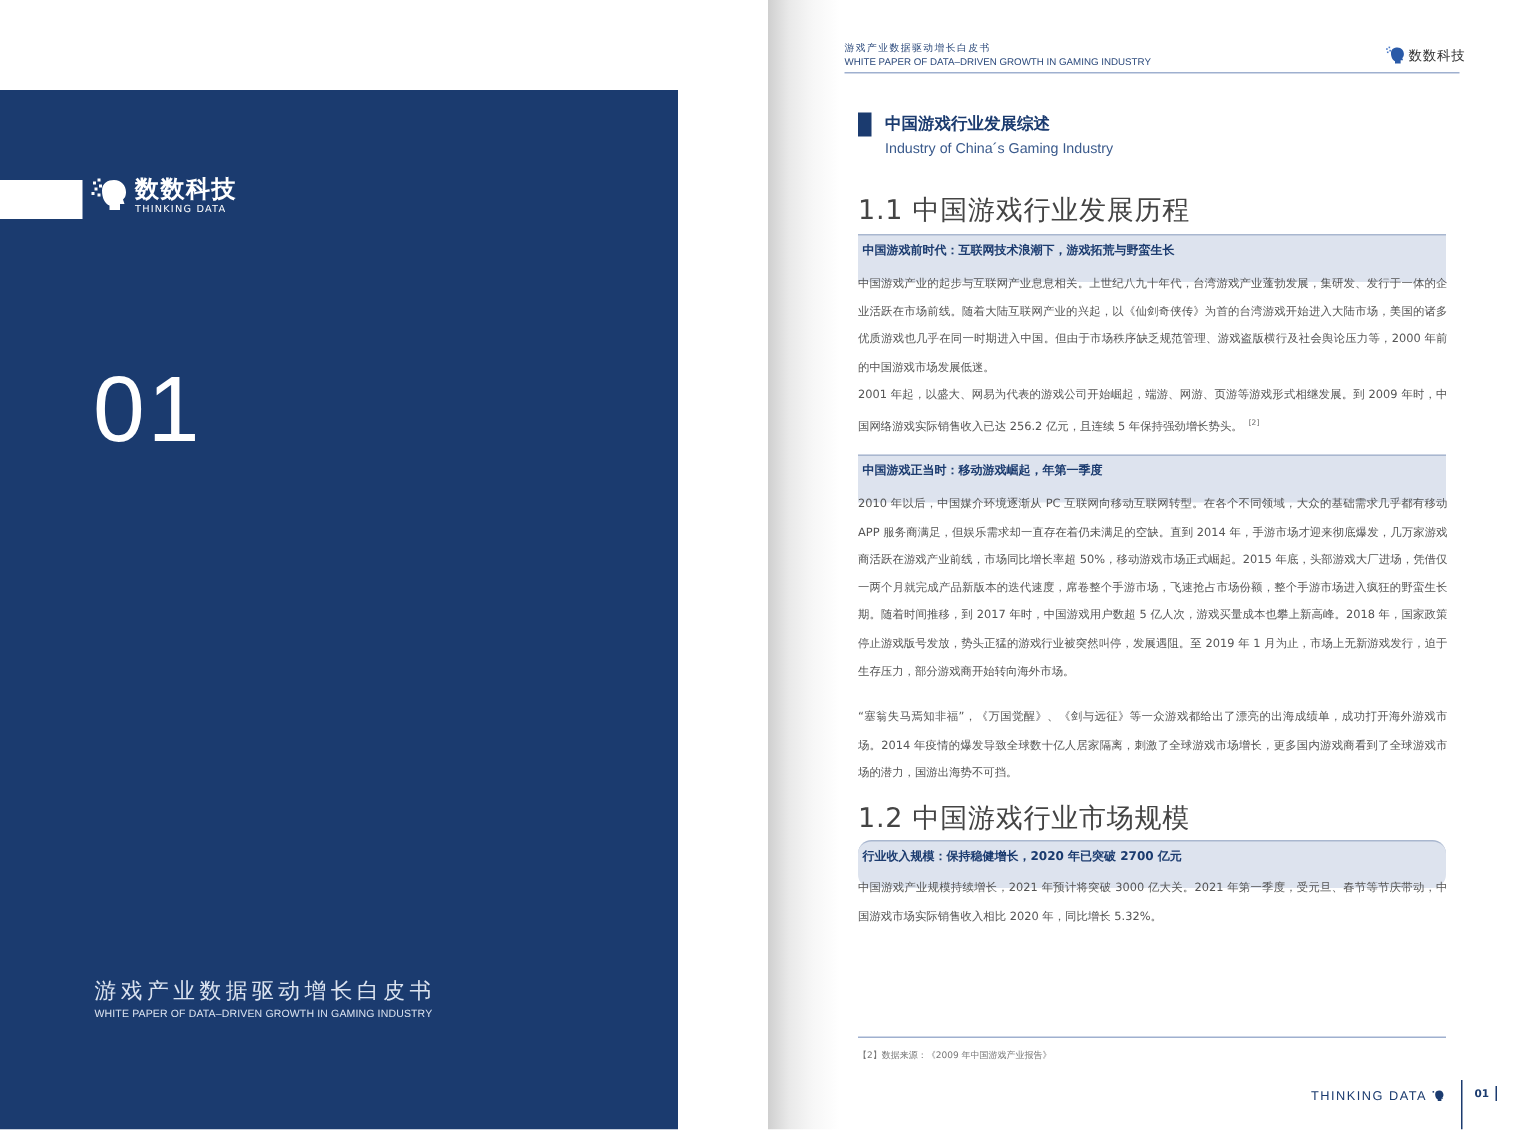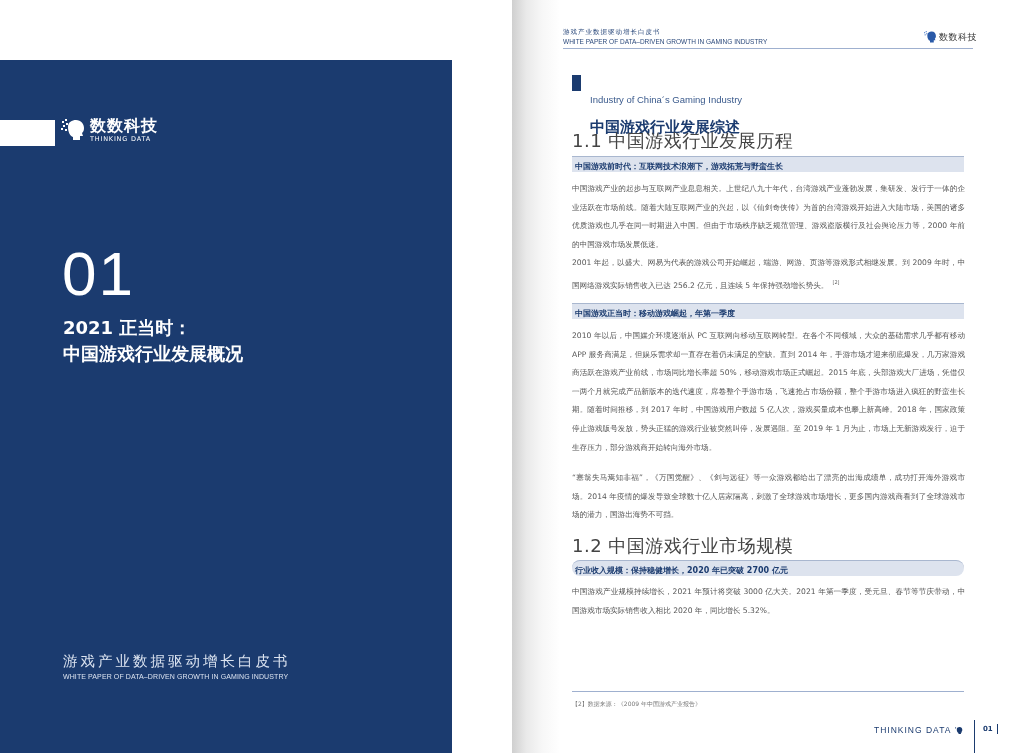--- a/index.html
+++ b/index.html
@@ -43,26 +43,26 @@
     }
     .running-head { position: absolute; left: 563px; top: 28px; }
     .running-head .cn { font-size: 6.5px; color: #2c4a7c; letter-spacing: 1px; line-height: 9px; }
     .running-head .en { font-family: "Liberation Sans", sans-serif; font-size: 6.5px; color: #2c4a7c; line-height: 9px; }
     .head-rule { position: absolute; left: 563px; top: 48px; width: 410px; height: 1px; background: #9fb0cf; }
     .head-logo { position: absolute; left: 923px; top: 30px; display: flex; align-items: center; }
     .head-logo svg { width: 14px; height: 14px; }
     .head-logo .cn { margin-left: 2px; font-size: 9px; color: #333333; letter-spacing: 0.5px; }
 
     .section-bar { position: absolute; left: 572px; top: 75px; width: 9px; height: 16px; background: #1b3b6f; }
-    .section-title { position: absolute; left: 590px; top: 73px; font-size: 15px; font-weight: bold; color: #1b3b6f; line-height: 20px; margin-top: 44px; }
+    .section-title { position: absolute; left: 590px; top: 73px; font-size: 11px; font-weight: bold; color: #1b3b6f; line-height: 20px; }
     .section-subtitle { position: absolute; left: 590px; top: 94px; font-family: "Liberation Sans", sans-serif; font-size: 9.5px; color: #3a5a8c; line-height: 12px; }
 
     .h2 { position: absolute; left: 572px; font-size: 18px; color: #444444; line-height: 16px; letter-spacing: 0.5px; }
     .callout {
-      position: absolute; left: 572px; width: 392px; height: 16px;
+      position: absolute; left: 572px; width: 392px; height: 32px;
       background: #dde3ee; border-top: 1px solid #a9b7cf;
       font-size: 8px; font-weight: bold; color: #1b3b6f; line-height: 19px; padding-left: 3px;
     }
     .para {
       position: absolute; left: 572px; width: 393px;
       font-size: 7.6px; color: #555555; line-height: 18.6px; text-align: justify;
     }
     .para sup { font-size: 5px; vertical-align: super; margin-left: 4px; color: #666; }
 
     .foot-rule { position: absolute; left: 572px; top: 691px; width: 392px; height: 1px; background: #9fb0cf; }
@@ -89,24 +89,20 @@
       <rect x="6" y="6" width="2" height="2" fill="#ffffff"></rect>
       <rect x="1" y="11" width="2" height="2" fill="#ffffff"></rect>
       <rect x="5" y="12" width="2" height="2" fill="#ffffff"></rect>
     </svg>
     <div class="txt">
       <div class="cn">数数科技</div>
       <div class="en">THINKING DATA</div>
     </div>
   </div>
   <div class="chapter-num">01</div>
-  <div class="chapter-title">
-    <div>2021 正当时：</div>
-    <div>中国游戏行业发展概况</div>
-  </div>
   <div class="cover-foot-cn">游戏产业数据驱动增长白皮书</div>
   <div class="cover-foot-en">WHITE PAPER OF DATA–DRIVEN GROWTH IN GAMING INDUSTRY</div>
 </div>
 
 <div class="right-page"></div>
 
 <div class="running-head">
   <div class="cn">游戏产业数据驱动增长白皮书</div>
   <div class="en">WHITE PAPER OF DATA–DRIVEN GROWTH IN GAMING INDUSTRY</div>
 </div>

